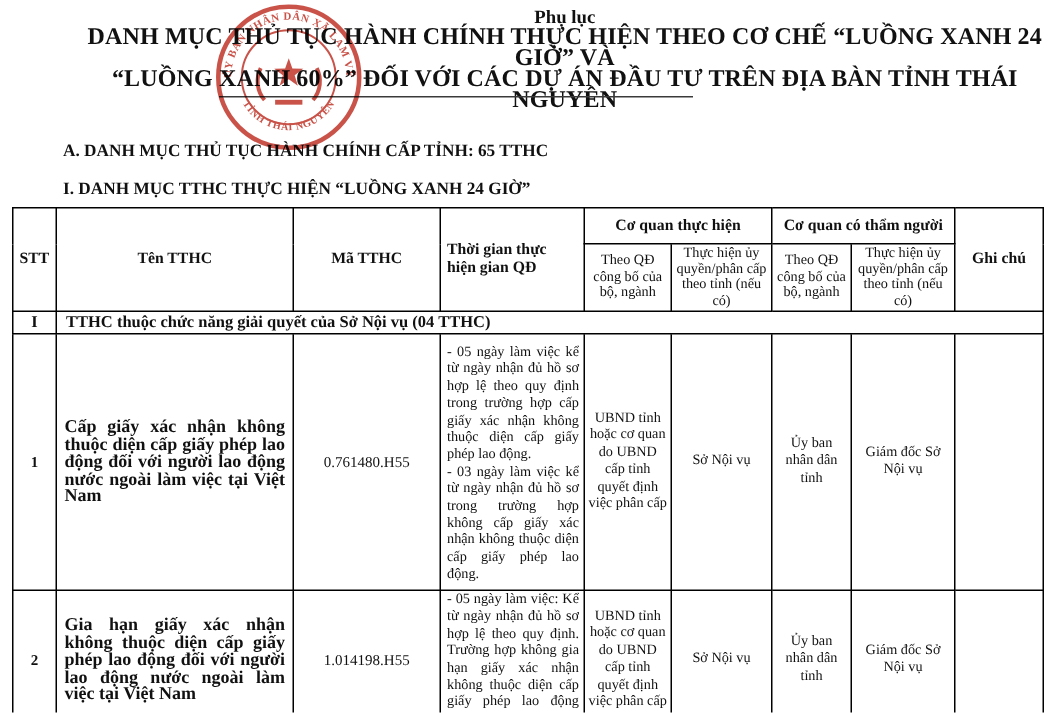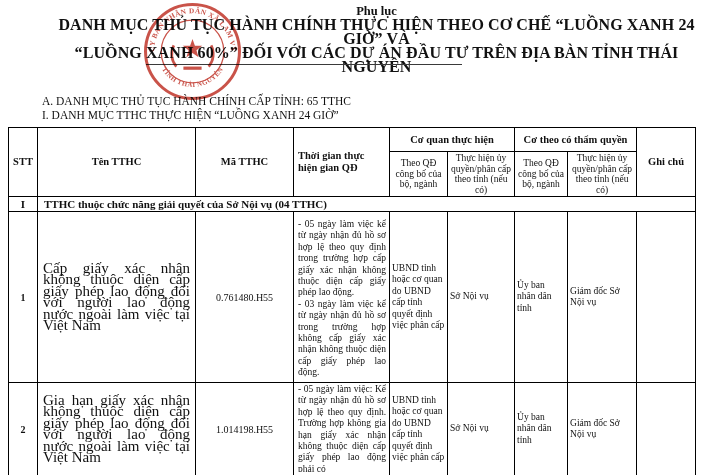--- a/index.html
+++ b/index.html
@@ -30,45 +30,45 @@
     border-top:1.5px solid #3a3a3a;
   }
   .stamp {
     position:absolute; left:142px; top:1px;
     width:101px; height:101px;
     mix-blend-mode:multiply;
     opacity:0.88;
   }
   .stamp text { font-family:"Liberation Serif", serif; font-weight:bold; }
   .section-heads { margin:20px 0 0 42px; }
-  .sec { font-weight:normal; font-size:11.5px; line-height:14px; }
+  .sec { font-weight:bold; font-size:11.5px; line-height:14px;margin-top:11px; }
   table.main {
     margin:5px 0 0 8px;
     width:688px;
     border-collapse:collapse;
     table-layout:fixed;
   }
   table.main th, table.main td {
     border:1px solid #000;
     overflow:hidden;
   }
   th.group { font-weight:bold; font-size:10.5px; height:24px; text-align:center; vertical-align:middle; }
   th.head { font-weight:bold; font-size:10.5px; text-align:center; vertical-align:middle; line-height:12px; }
   th.subhead {
     font-weight:normal; font-size:9.5px; line-height:10.5px;
     text-align:center; vertical-align:middle; height:43px; padding:1px 2px;
   }
   tr.section-row td { height:15px; font-weight:bold; font-size:11px; vertical-align:middle; }
   tr.section-row td.sec-label { text-align:left; padding-left:6px; }
   tr.section-row td.sec-stt { text-align:center; }
   td.stt { text-align:center; vertical-align:middle; font-weight:bold; font-size:10px; }
-  td.name { text-align:justify; vertical-align:middle; font-size:15px; line-height:11.5px; padding:2px 5px; }
+  td.name { text-align:justify; vertical-align:middle; font-size:12px; line-height:11.5px; padding:2px 5px;font-weight:bold; }
   td.code { text-align:center; vertical-align:middle; font-size:10px; }
   td.time { text-align:justify; vertical-align:top; font-size:9.5px; line-height:11.4px; padding:7px 3px 2px 4px; white-space:pre-line; }
-  td.org  { text-align:left; vertical-align:middle; font-size:9.5px; line-height:11.5px; padding:1px 2px; }
+  td.org  { text-align:center; vertical-align:middle; font-size:9.5px; line-height:11.5px; padding:1px 2px; }
   tr.row1 td { height:171px; }
   tr.row2 td { height:93px; }
   tr.row2 td .clip { max-height:88px; overflow:hidden; }
 </style>
 </head>
 <body>
 
 <div class="titles">
   <div class="t-appendix">Phụ lục</div>
   <div class="t-main">DANH MỤC THỦ TỤC HÀNH CHÍNH THỰC HIỆN THEO CƠ CHẾ “LUỒNG XANH 24 GIỜ” VÀ</div>
@@ -115,21 +115,21 @@
       <col style="width:69px">
       <col style="width:59px">
   </colgroup>
   <thead>
     <tr>
       <th class="head" rowspan="2">STT</th>
       <th class="head" rowspan="2">Tên TTHC</th>
       <th class="head" rowspan="2">Mã TTHC</th>
       <th class="head" rowspan="2" style="text-align:left;padding:0 4px;">Thời gian thực hiện gian QĐ</th>
       <th class="group" colspan="2">Cơ quan thực hiện</th>
-      <th class="group" colspan="2">Cơ theo có thẩm quyền</th>
+      <th class="group" colspan="2">Cơ quan có thẩm người</th>
       <th class="head" rowspan="2">Ghi chú</th>
     </tr>
     <tr>
       <th class="subhead">Theo QĐ công bố của bộ, ngành</th>
       <th class="subhead">Thực hiện ủy quyền/phân cấp theo tỉnh (nếu có)</th>
       <th class="subhead">Theo QĐ công bố của bộ, ngành</th>
       <th class="subhead">Thực hiện ủy quyền/phân cấp theo tỉnh (nếu có)</th>
     </tr>
   </thead>
   <tbody>

